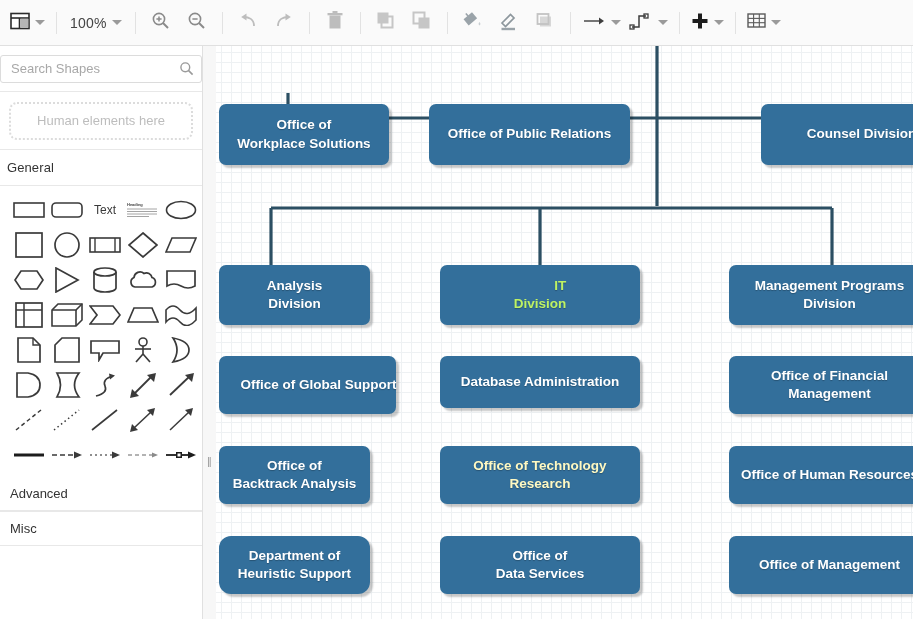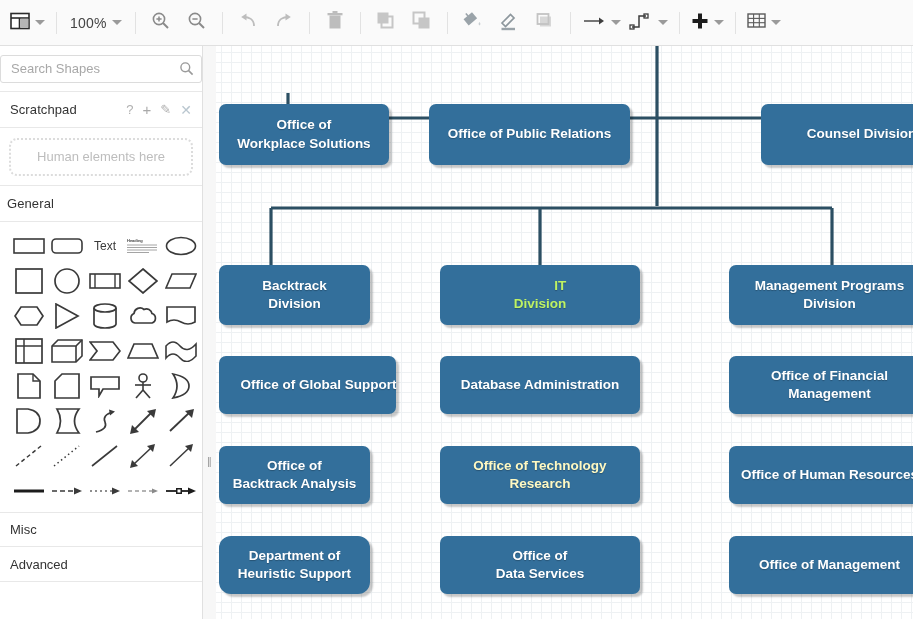--- a/index.html
+++ b/index.html
@@ -304,29 +304,20 @@
         <input type="text" placeholder="Search Shapes" style="">
         <span class="search-ico">
           <svg width="15" height="15" viewBox="0 0 15 15">
             <circle cx="6.3" cy="6.3" r="4.4" fill="none" stroke="#9a9a9a" stroke-width="1.4"></circle>
             <line x1="9.6" y1="9.6" x2="13.6" y2="13.6" stroke="#9a9a9a" stroke-width="1.6"></line>
           </svg>
         </span>
       </div>
     </div>
 
-    <div class="sec-head">
-      <span class="t">Scratchpad</span>
-      <span class="sec-actions">
-        <span>?</span>
-        <span class="plus">+</span>
-        <span>✎</span>
-        <span class="x">✕</span>
-      </span>
-    </div>
 
     <div id="scratch-body">
       <div id="dropzone">Human elements here</div>
     </div>
 
     <div class="sec-head" style="border-bottom:1px solid #e8e8e8;padding-left:7px;">
       <span class="t">General</span>
     </div>
 
     <div id="shape-grid">
@@ -560,25 +551,25 @@
       <div class="shape-cell">
         <svg width="32" height="12">
           <line x1="1" y1="6" x2="24" y2="6" stroke="#1c1c1c" stroke-width="1.8"></line>
           <rect x="11" y="3" width="6" height="6" fill="#1c1c1c"></rect>
           <rect x="12.5" y="4.5" width="3" height="3" fill="#fff"></rect>
           <path d="M23,2.5 L31,6 L23,9.5 Z" fill="#1c1c1c"></path>
         </svg>
       </div>
     </div>
 
+    <div class="sec-plain" style="border-top:none;">
+      <span>Advanced</span>
+    </div>
     <div class="sec-plain">
       <span>Misc</span>
-    </div>
-    <div class="sec-plain" style="border-top:none;">
-      <span>Advanced</span>
     </div>
   </div>
 
   <div id="splitter">
     <span class="grip">||</span>
   </div>
 
   <div id="canvas">
 
     <svg id="edges">
@@ -620,28 +611,28 @@
         <path d="M616,504 L616,528" marker-end="url(#ah)"></path>
         <path d="M616,594 L616,616" marker-end="url(#ah)"></path>
       </g>
     </svg>
 
     <div id="nodes">
         <div class="node" style="left: 3px; top: 58px; width: 170px; height: 61px; background: rgb(51, 111, 155); color: rgb(255, 255, 255);">Office of
 Workplace Solutions</div>
         <div class="node" style="left: 213px; top: 58px; width: 201px; height: 61px; background: rgb(51, 111, 155); color: rgb(255, 255, 255);">Office of Public Relations</div>
         <div class="node" style="left: 545px; top: 58px; width: 201px; height: 61px; background: rgb(51, 111, 155); color: rgb(255, 255, 255);">Counsel Division</div>
-        <div class="node" style="left: 3px; top: 219px; width: 151px; height: 60px; background: rgb(51, 111, 155); color: rgb(255, 255, 255);">Backtrack
+        <div class="node" style="left: 3px; top: 219px; width: 151px; height: 60px; background: rgb(51, 111, 155); color: rgb(255, 255, 255);">Analysis
 Division</div>
         <div class="node" style="left: 224px; top: 219px; width: 200px; height: 60px; background: rgb(51, 111, 155); color: #bef264; text-align: right;">IT
 Division</div>
         <div class="node" style="left: 513px; top: 219px; width: 201px; height: 60px; background: rgb(51, 111, 155); color: rgb(255, 255, 255);">Management Programs
 Division</div>
         <div class="node" style="left: 3px; top: 310px; width: 177px; height: 58px; background: rgb(51, 111, 155); color: rgb(255, 255, 255); padding-left: 22px;">Office of Global Support</div>
-        <div class="node" style="left: 224px; top: 310px; width: 200px; height: 58px; background: rgb(51, 111, 155); color: rgb(255, 255, 255);">Database Administration</div>
+        <div class="node" style="left: 224px; top: 310px; width: 200px; height: 52px; background: rgb(51, 111, 155); color: rgb(255, 255, 255);">Database Administration</div>
         <div class="node" style="left: 513px; top: 310px; width: 201px; height: 58px; background: rgb(51, 111, 155); color: rgb(255, 255, 255);">Office of Financial
 Management</div>
         <div class="node" style="left: 3px; top: 400px; width: 151px; height: 58px; background: rgb(51, 111, 155); color: rgb(255, 255, 255);">Office of
 Backtrack Analysis</div>
         <div class="node" style="left: 224px; top: 400px; width: 200px; height: 58px; background: rgb(51, 111, 155); color: #fef9c3;">Office of Technology
 Research</div>
         <div class="node" style="left: 513px; top: 400px; width: 201px; height: 58px; background: rgb(51, 111, 155); color: rgb(255, 255, 255);">Office of Human Resources</div>
         <div class="node" style="left: 3px; top: 490px; width: 151px; height: 58px; background: rgb(51, 111, 155); color: rgb(255, 255, 255); border-radius: 12px;">Department of
 Heuristic Support</div>
         <div class="node" style="left: 224px; top: 490px; width: 200px; height: 58px; background: rgb(51, 111, 155); color: rgb(255, 255, 255);">Office of

